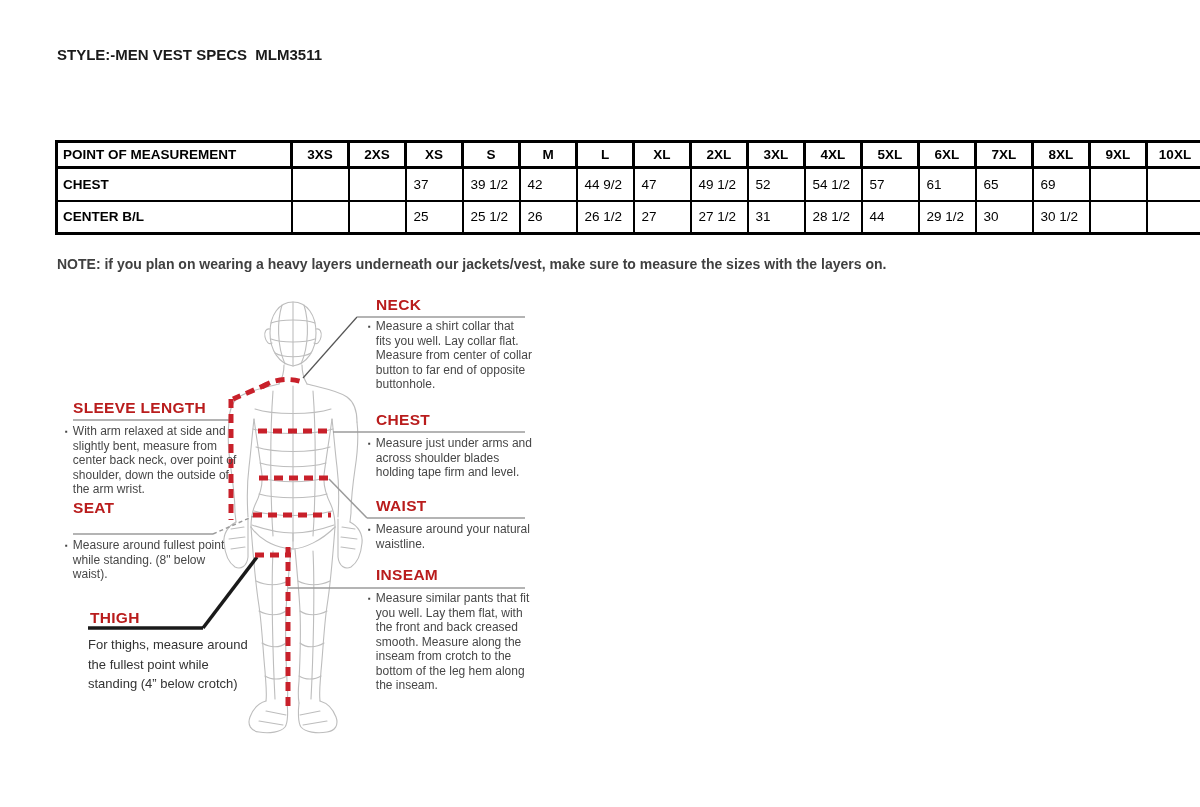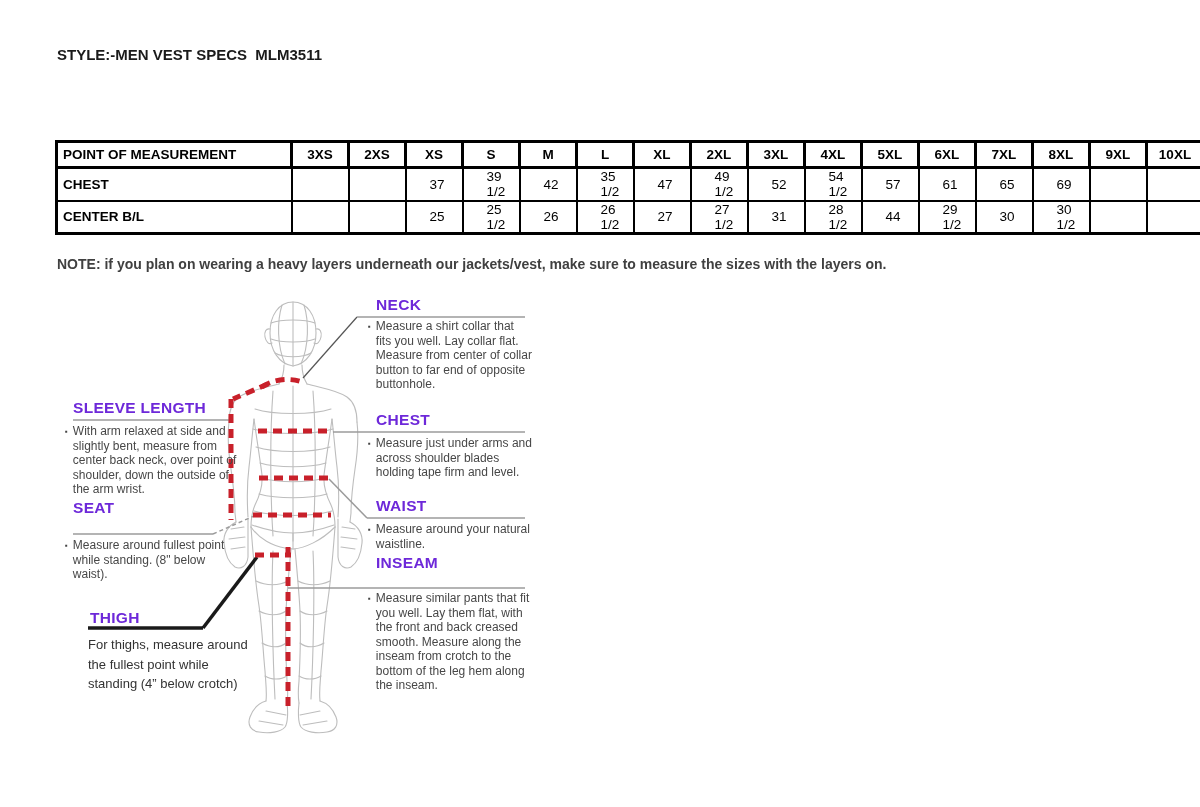--- a/index.html
+++ b/index.html
@@ -22,31 +22,31 @@
     border-collapse:collapse; table-layout:fixed;
     border:3px solid #000;
   }
   table.spec-table th {
     border:3px solid #000; height:26px;
     font-size:13.5px; font-weight:bold; vertical-align:middle;
   }
   table.spec-table th.pom { text-align:left; padding-left:5px; }
   table.spec-table td {
     border:2px solid #000; height:33px;
-    font-size:13.5px; vertical-align:middle; padding-left:23px; text-align:left;
+    font-size:13.5px; vertical-align:middle; padding-left:7px; text-align:left;
   }
   table.spec-table td.rowlabel { font-weight:bold; padding-left:5px; }
   
   .guide {
     position:absolute; left:63px; top:291px; width:477px; height:444px;
   }
   .guide svg { position:absolute; left:0; top:0; }
   .mg-title {
     position:absolute; font-size:15.5px; font-weight:bold;
-    letter-spacing:.3px; color:#6d28d9; white-space:nowrap;
+    letter-spacing:.3px; color:#b91c1c; white-space:nowrap;
   }
   .mg-title.l { left:10px; }
   .mg-title.r { left:313px; }
   .mg-desc {
     position:absolute; display:flex; gap:5px;
     font-size:12px; line-height:14.5px; color:#474747;
   }
   .mg-desc.l { left:2px;  width:174px; }
   .mg-desc.r { left:305px; width:164px; }
   .mg-desc .blt { flex:none; font-size:8px; line-height:14.5px; padding-top:1px; color:#444; }
@@ -88,21 +88,21 @@
     </tr>
   </thead>
   <tbody>
     <tr>
       <td class="rowlabel">CHEST</td>
       <td></td>
       <td></td>
       <td>37</td>
       <td>39 1/2</td>
       <td>42</td>
-      <td>35 1/2</td>
+      <td>44 9/2</td>
       <td>47</td>
       <td>49 1/2</td>
       <td>52</td>
       <td>54 1/2</td>
       <td>57</td>
       <td>61</td>
       <td>65</td>
       <td>69</td>
       <td></td>
       <td></td>
@@ -254,19 +254,19 @@
     <span class="blt">▪</span>
     <span class="txt">Measure just under arms and across shoulder blades holding tape firm and level.</span>
   </div>
 
   <div class="mg-title r" style="top:206px">WAIST</div>
   <div class="mg-desc r" style="top:231px">
     <span class="blt">▪</span>
     <span class="txt">Measure around your natural waistline.</span>
   </div>
 
-  <div class="mg-title r" style="top:263px">INSEAM</div>
+  <div class="mg-title r" style="top:275px">INSEAM</div>
   <div class="mg-desc r" style="top:300px">
     <span class="blt">▪</span>
     <span class="txt">Measure similar pants that fit you well. Lay them flat, with the front and back creased smooth. Measure along the inseam from crotch to the bottom of the leg hem along the inseam.</span>
   </div>
 
 </div>
 
 </body></html>

